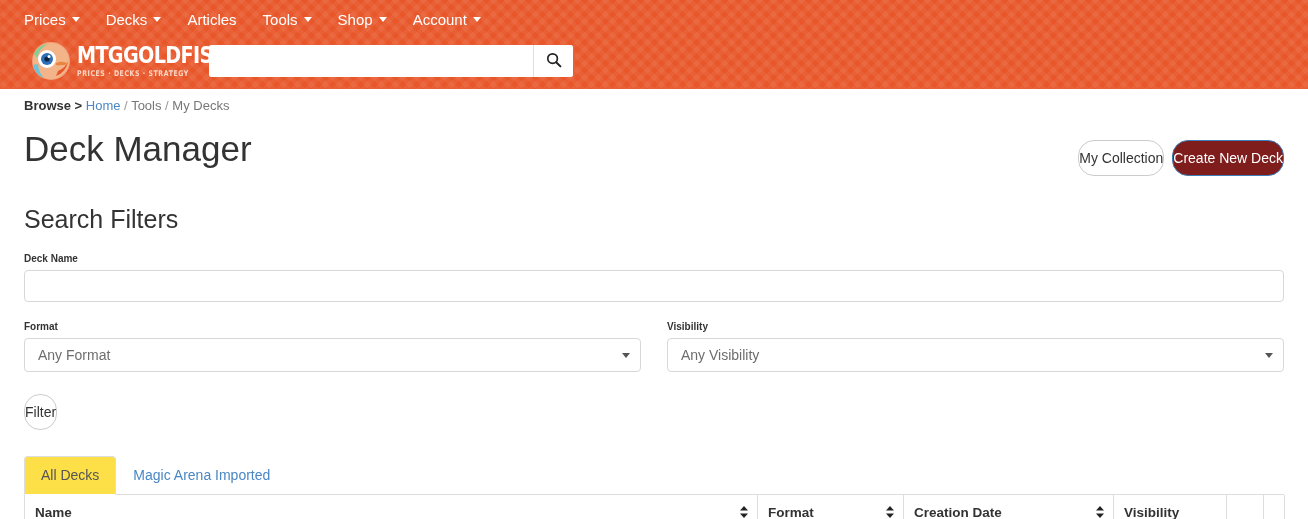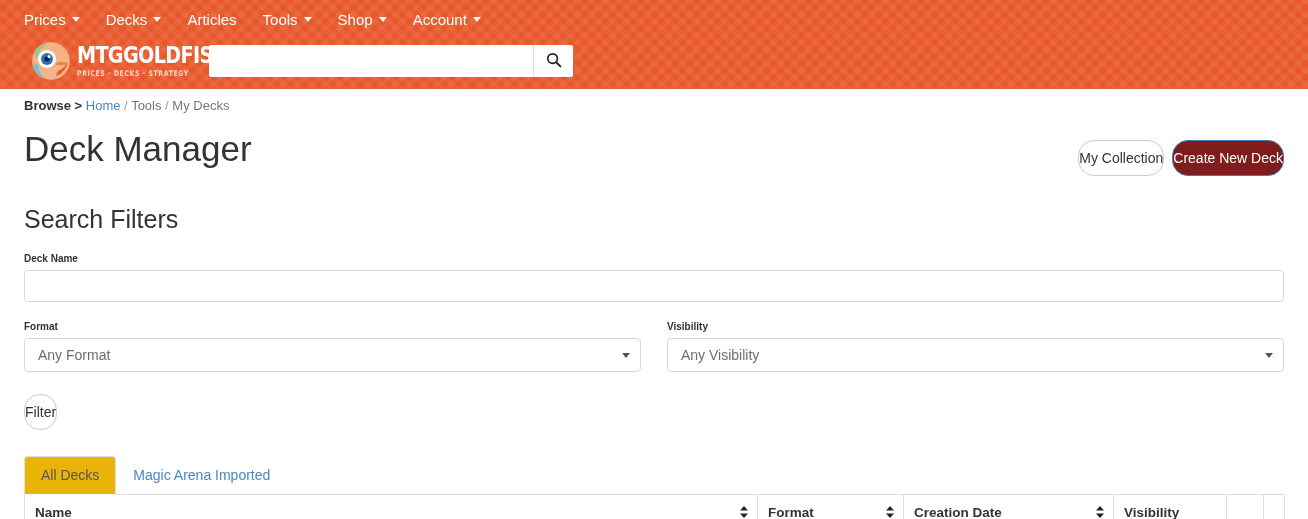--- a/index.html
+++ b/index.html
@@ -271,21 +271,21 @@
     cursor: pointer;
     position: relative;
     top: 1px;
     border: 1px solid transparent;
     border-radius: 4px 4px 0 0;
     color: #4a87c4;
     white-space: nowrap;
   }
   .tab.active {
     color: #555555;
-    background: #eab308;
+    background: #fde047;
     border-color: #dddddd #dddddd #ffffff;
   }
 
   
   .deck-table {
     width: 100%;
     border-collapse: collapse;
     table-layout: fixed;
     margin-top: 0;
   }

